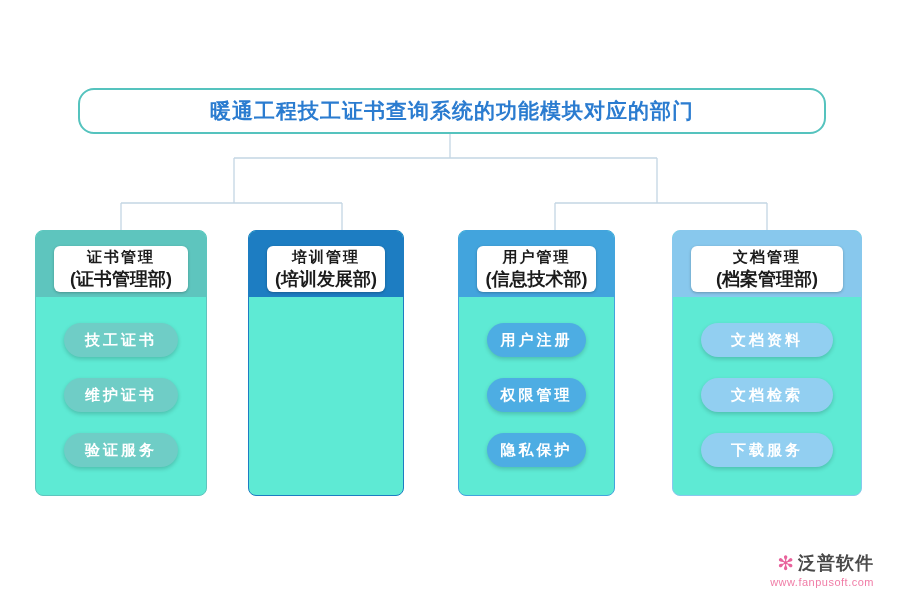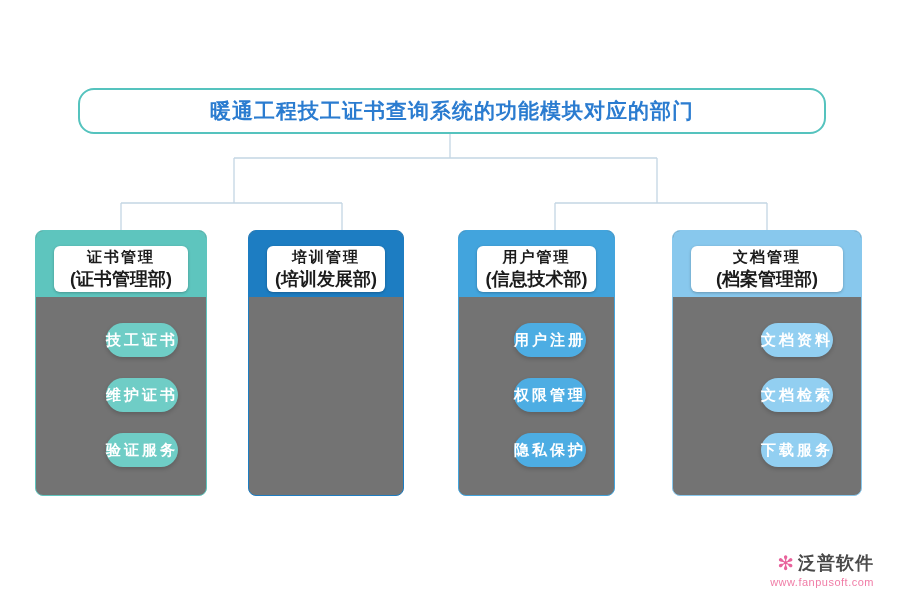--- a/index.html
+++ b/index.html
@@ -33,21 +33,21 @@
     justify-content: center;
     font-size: 21px;
     font-weight: bold;
     color: #2b7cd0;
     letter-spacing: 1px;
   }
   .card {
     position: absolute;
     top: 230px;
     height: 266px;
-    background: #737373;
+    background: #5eead4;
     border-radius: 8px;
     box-sizing: border-box;
   }
   .card-header {
     position: relative;
     height: 66px;
     border-radius: 7px 7px 0 0;
   }
   .header-label {
     position: absolute;
@@ -71,21 +71,20 @@
   .dept-name {
     font-size: 18px;
     font-weight: bold;
     color: #1b1b1b;
   }
   .card-body {
     display: flex;
     flex-direction: column;
     padding-top: 26px;
     gap: 21px;
-    align-items: flex-end;
   }
   .btn {
     height: 34px;
     margin: 0 28px;
     border-radius: 17px;
     display: flex;
     align-items: center;
     justify-content: center;
     color: #ffffff;
     font-size: 15px;

